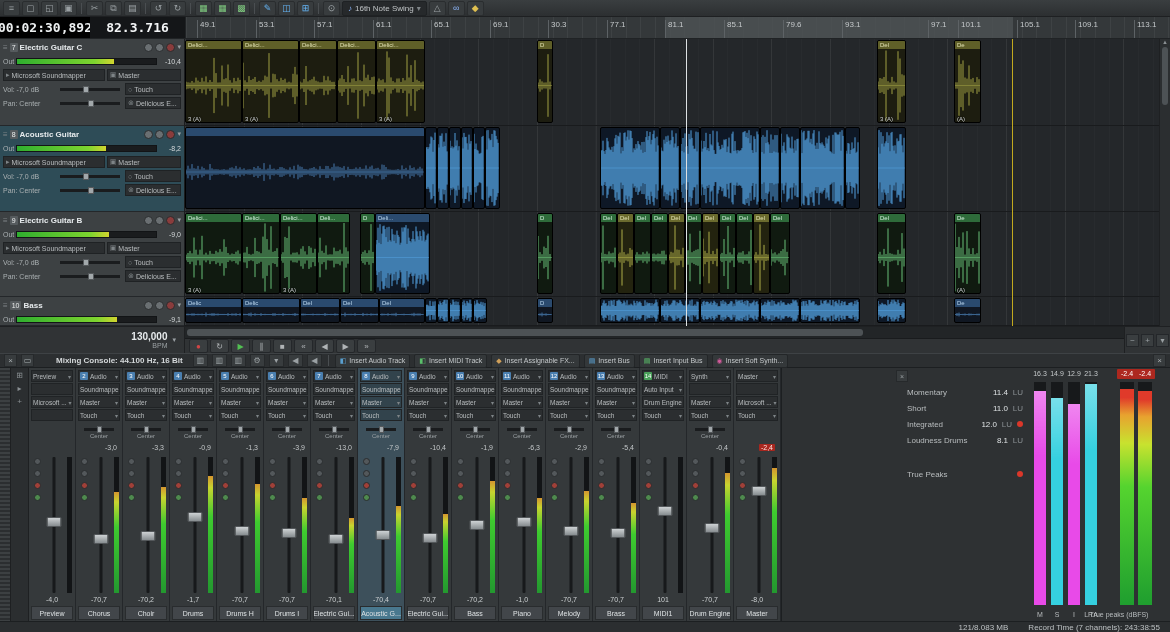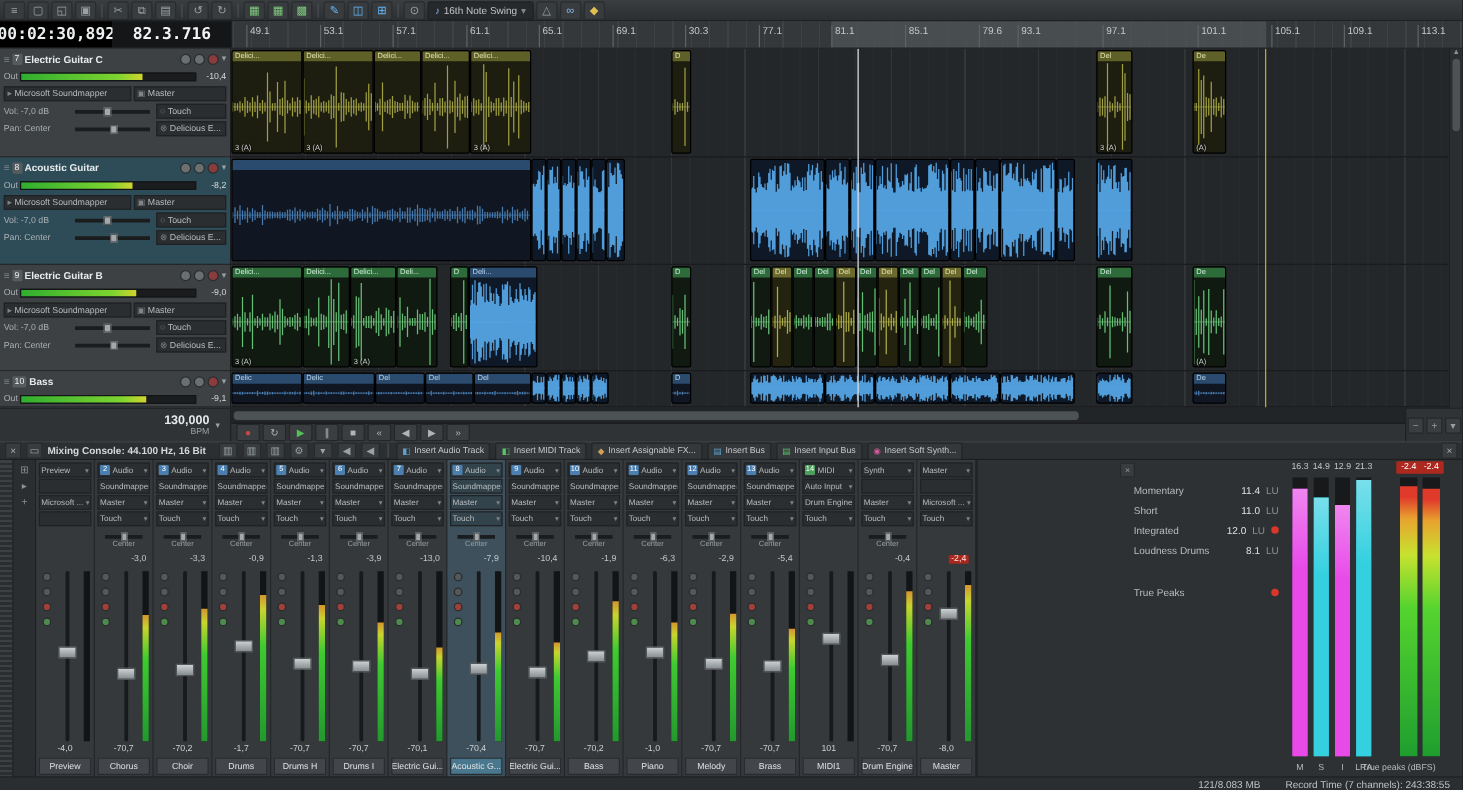--- a/index.html
+++ b/index.html
@@ -54,21 +54,21 @@
   .fmid{flex:1;display:flex;flex-direction:column}
   #hscroll{height:12px;background:#222527;position:relative;border-bottom:1px solid #191b1d}
   .hthumb{position:absolute;top:2px;left:2px;height:7px;width:72%;background:#4d5255;border-radius:3px}
   #transport{flex:1;display:flex;align-items:center;gap:2px;padding:0 4px}
   .tpb{width:17px;height:12px;background:#3a3e40;border:1px solid #24272a;border-radius:2px;display:flex;align-items:center;justify-content:center;font-size:8px;color:#b8bcbe}
   .fright{width:45px;display:flex;align-items:center;justify-content:center;gap:2px;border-left:1px solid #1e2022}
   .zb{width:11px;height:11px;background:#3a3e40;border:1px solid #24272a;display:flex;align-items:center;justify-content:center;font-size:8px;color:#9aa0a3}
   
   #mixtitle{height:15px;display:flex;align-items:center;gap:4px;background:#2c2f31;border-top:1px solid #3e4245;border-bottom:1px solid #1c1f21;padding:0 4px;font-size:8px;box-sizing:border-box}
   .wbtn{width:11px;height:11px;display:flex;align-items:center;justify-content:center;background:#383c3e;border:1px solid #26292b;color:#a8aeb0;font-size:8px}
-  .mtt{font-weight:bold;color:#d4d8da;margin:0 6px 0 0;white-space:nowrap}
+  .mtt{font-weight:bold;color:#d4d8da;margin:0 6px 0 18px;white-space:nowrap}
   .mvi{width:13px;height:11px;display:flex;align-items:center;justify-content:center;background:#383c3e;border:1px solid #26292b;color:#9aa0a3;font-size:8px}
   .insbtn{display:flex;align-items:center;gap:3px;height:12px;padding:0 4px;background:#34383a;border:1px solid #232628;border-radius:2px;font-size:7px;color:#c4c8ca;white-space:nowrap}
   #mixbody{display:flex;height:253px;background:#2f3234;box-sizing:border-box}
   #dockh{width:10px;background:repeating-linear-gradient(#3c4042 0 2px,#2b2e30 2px 4px);border-right:1px solid #1e2022}
   #striptools{width:18px;background:#2b2e30;display:flex;flex-direction:column;align-items:center;padding-top:3px;gap:4px;font-size:8px;color:#8a9093;border-right:1px solid #1e2022;box-sizing:border-box}
   #strips{display:flex}
   .strip{width:47px;box-sizing:border-box;border-right:1px solid #24272a;background:#35393b;display:flex;flex-direction:column;padding:2px 2px 1px}
   .strip.sel{background:#3d505b}
   .srow{height:10px;margin-bottom:1px;background:#2b2e30;border:1px solid #202325;display:flex;align-items:center;font-size:6.5px;color:#b8bcbe;padding:0 1px;gap:2px;overflow:hidden;white-space:nowrap;flex:none}
   .strip.sel .srow{background:#32434c}
@@ -155,22 +155,22 @@
         <div class="rtick" style="left: 70px;">53.1</div>
         <div class="rtick" style="left: 128px;">57.1</div>
         <div class="rtick" style="left: 187px;">61.1</div>
         <div class="rtick" style="left: 245px;">65.1</div>
         <div class="rtick" style="left: 304px;">69.1</div>
         <div class="rtick" style="left: 362px;">30.3</div>
         <div class="rtick" style="left: 421px;">77.1</div>
         <div class="rtick" style="left: 479px;">81.1</div>
         <div class="rtick" style="left: 538px;">85.1</div>
         <div class="rtick" style="left: 597px;">79.6</div>
-        <div class="rtick" style="left: 628px;">93.1</div>
-        <div class="rtick" style="left: 696px;">97.1</div>
+        <div class="rtick" style="left: 656px;">93.1</div>
+        <div class="rtick" style="left: 742px;">97.1</div>
         <div class="rtick" style="left: 772px;">101.1</div>
         <div class="rtick" style="left: 831px;">105.1</div>
         <div class="rtick" style="left: 889px;">109.1</div>
         <div class="rtick" style="left: 948px;">113.1</div>
       </div>
   </div>
 
   <div id="trackview">
     <div id="headers">
         <div class="thdr" style="height: 87px;">

